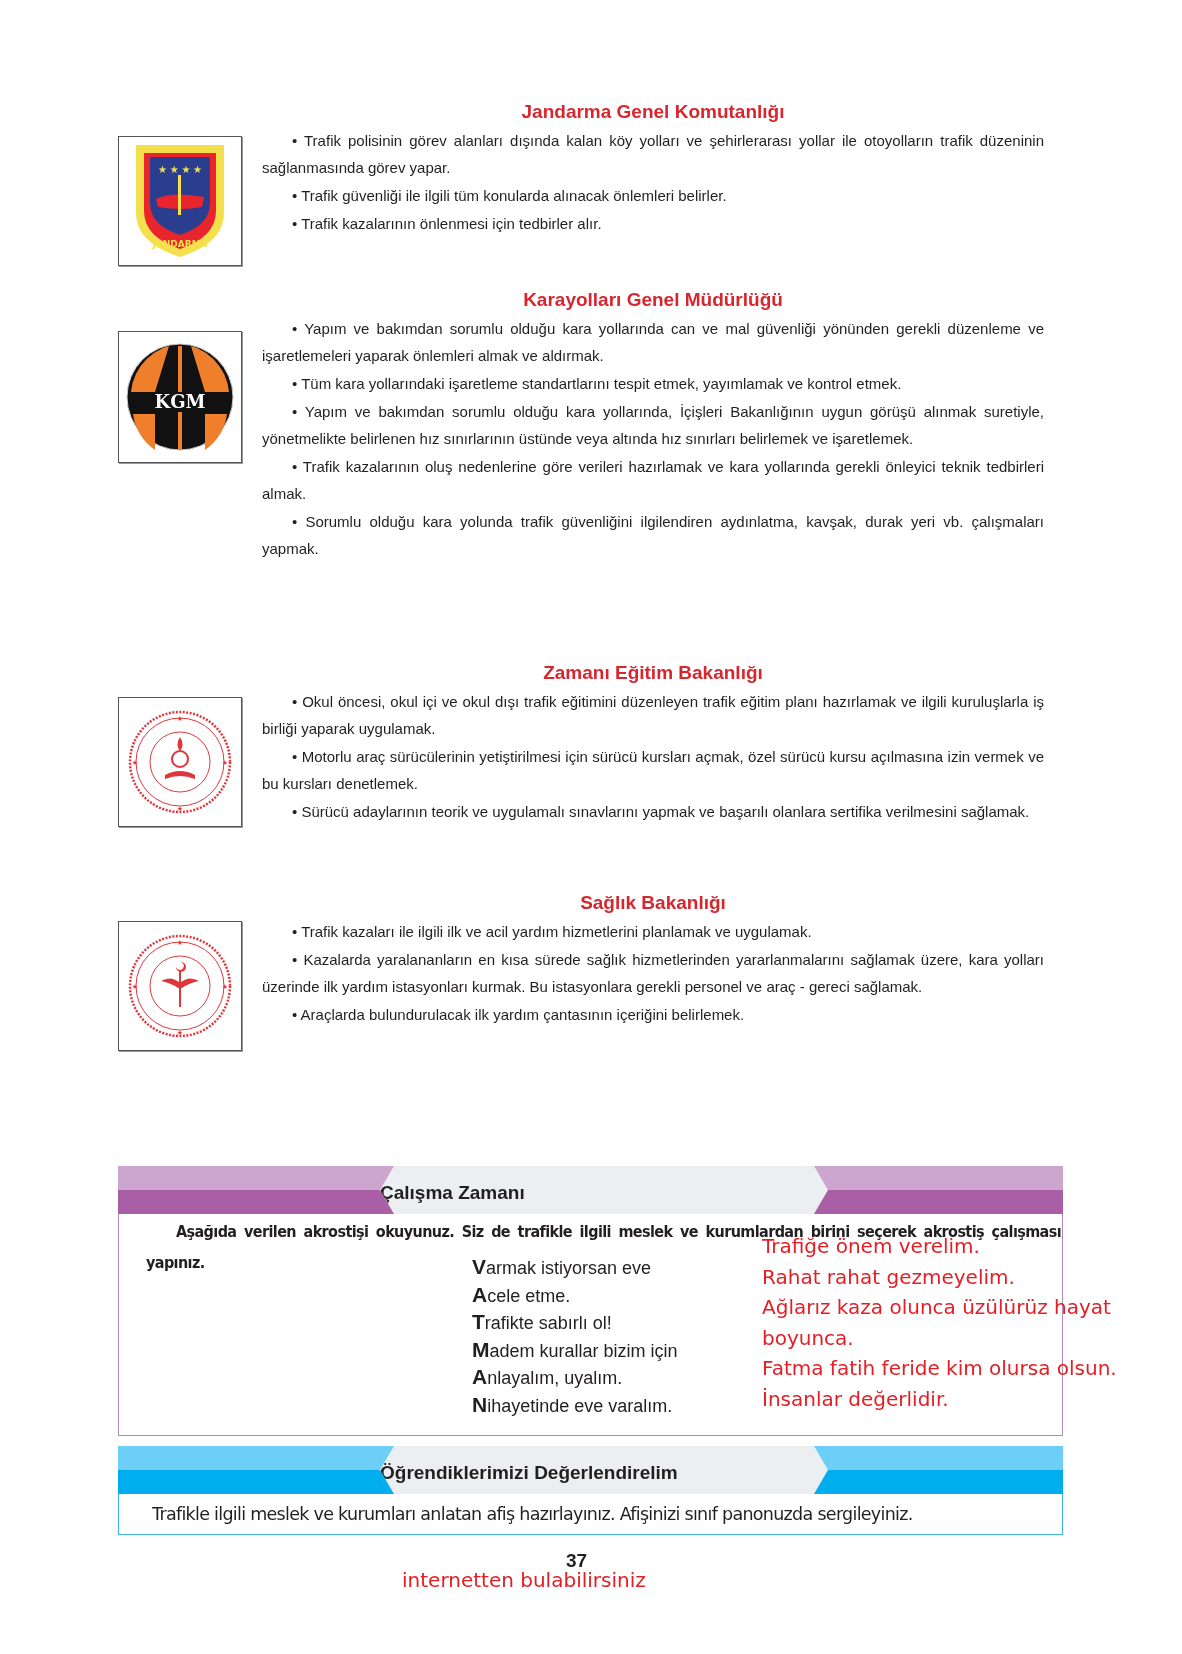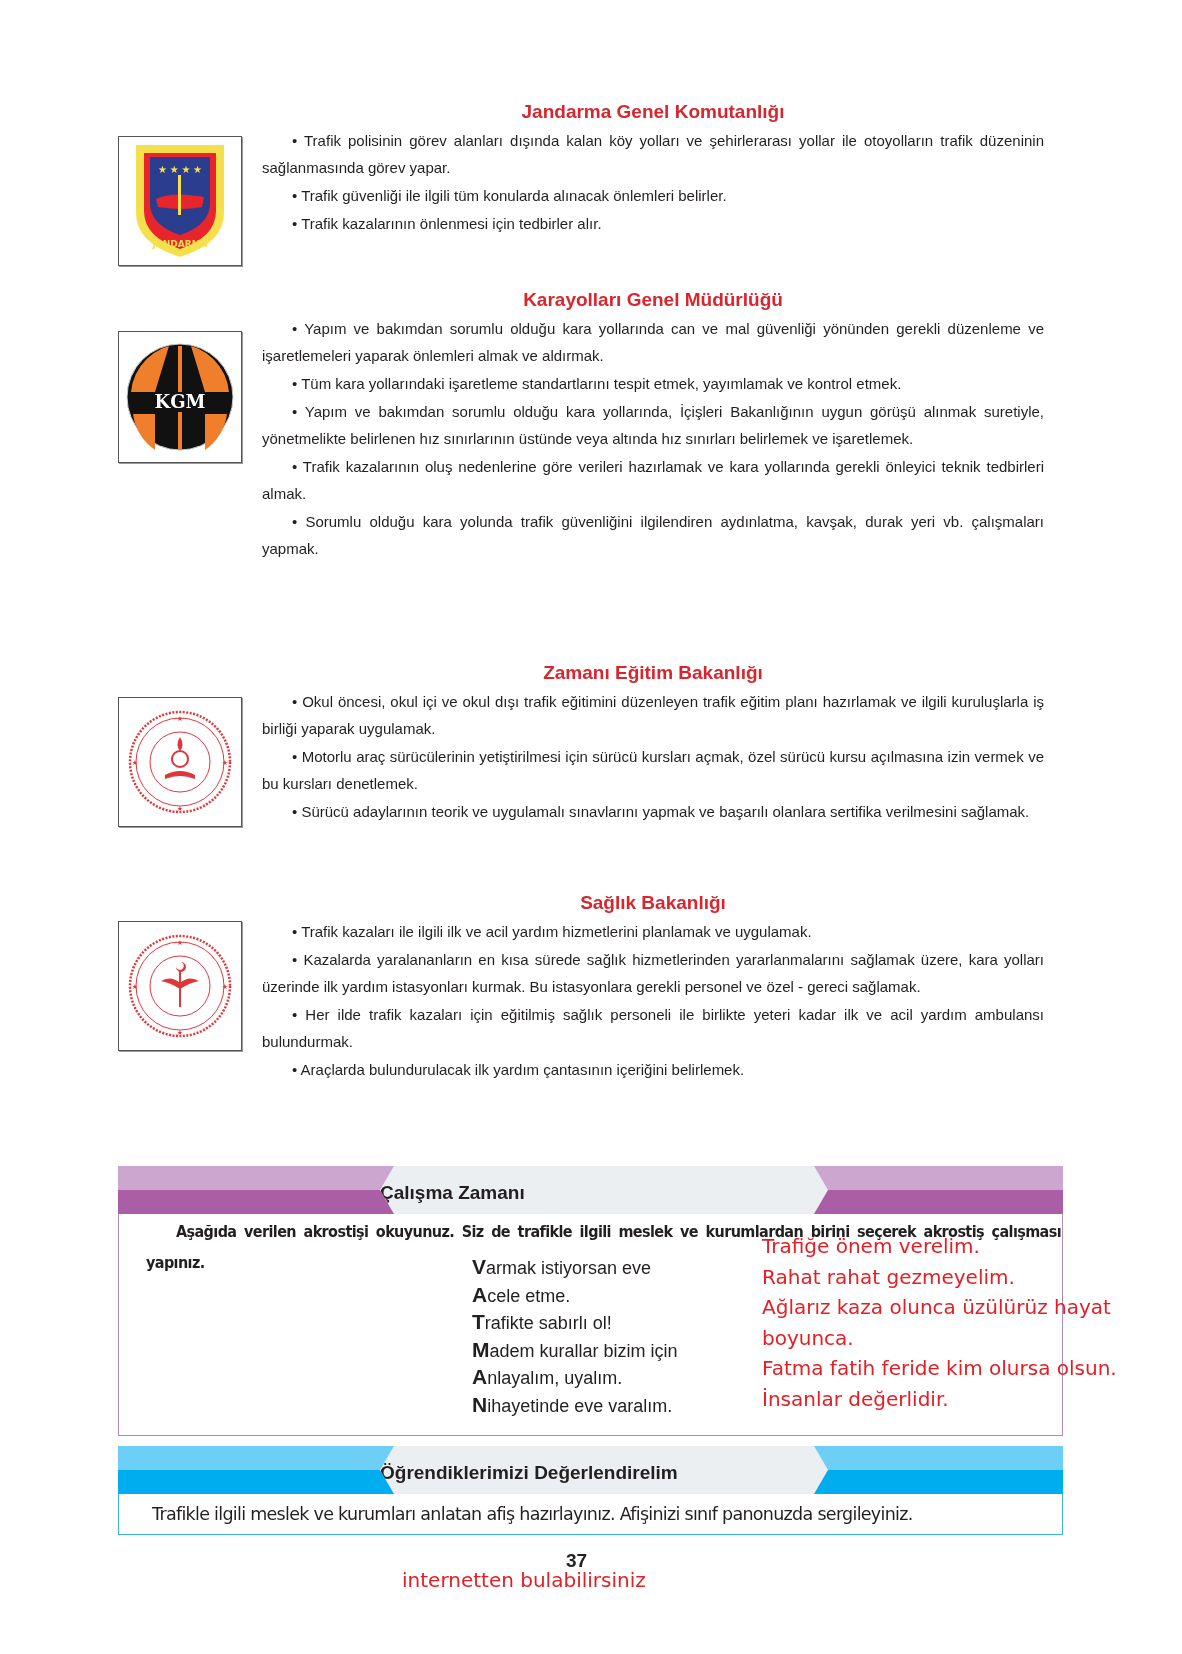--- a/index.html
+++ b/index.html
@@ -93,22 +93,21 @@
     <text x="10" y="58" text-anchor="middle" font-size="7" fill="#e0363a">★</text>
     <text x="100" y="58" text-anchor="middle" font-size="7" fill="#e0363a">★</text>
     <path d="M36 50 Q46 44 55 52 Q64 44 74 50 Q64 52 55 58 Q46 52 36 50 Z" fill="#e0363a"></path>
     <rect x="54" y="40" width="2" height="36" fill="#e0363a"></rect>
     <path d="M51 36 A5 5 0 1 0 56 31 A4 4 0 1 1 51 36 Z" fill="#e0363a"></path>
   </svg>
 </div>
 <div class="section" style="top:889px;">
   <div class="sec-title">Sağlık Bakanlığı</div>
   <p class="para">• Trafik kazaları ile ilgili ilk ve acil yardım hizmetlerini planlamak ve uygulamak.</p>
-  <p class="para">• Kazalarda yaralananların en kısa sürede sağlık hizmetlerinden yararlanmalarını sağlamak üzere, kara yolları üzerinde ilk yardım istasyonları kurmak. Bu istasyonlara gerekli personel ve özel - gereci sağlamak.</p>
-  <p class="para">• Her ilde trafik kazaları için eğitilmiş sağlık personeli ile birlikte yeteri kadar ilk ve acil yardım ambulansı bulundurmak.</p>
+  <p class="para">• Kazalarda yaralananların en kısa sürede sağlık hizmetlerinden yararlanmalarını sağlamak üzere, kara yolları üzerinde ilk yardım istasyonları kurmak. Bu istasyonlara gerekli personel ve araç - gereci sağlamak.</p>
   <p class="para">• Araçlarda bulundurulacak ilk yardım çantasının içeriğini belirlemek.</p>
 </div>
 
 <div class="banner" style="top:1166px;">
   <div class="band-top" style="background:#cca6cf;"></div>
   <div class="band-bot" style="background:#a95ea5;"></div>
   <div class="hex">
       <span>Çalışma Zamanı</span>
     </div>
 </div>

